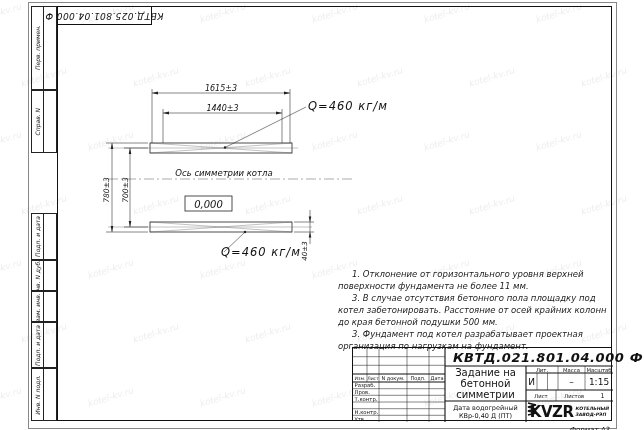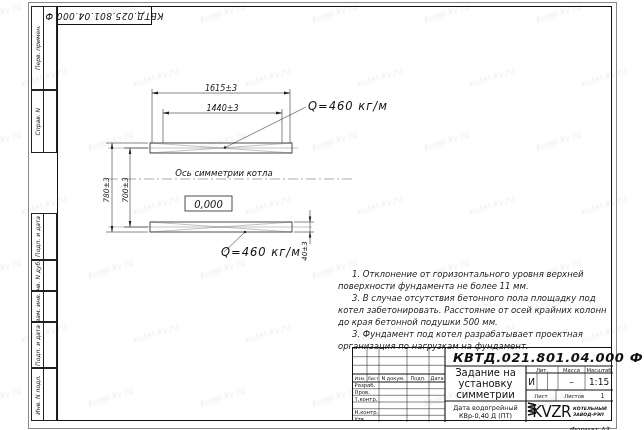--- a/index.html
+++ b/index.html
@@ -35,21 +35,21 @@
   .tb{left:352px;top:347px;width:260px;height:74px;border:1.5px solid #111;}
   .tb svg{position:absolute;left:0;top:0;}
   .tbt{position:absolute;box-sizing:border-box;
       display:flex;align-items:center;justify-content:center;text-align:center;
       white-space:nowrap;color:#111;}
   .tbt.lft{justify-content:flex-start;padding-left:1.5px;}
   .docnum{font-size:13px;font-weight:bold;letter-spacing:.6px;font-style:italic;}
   .tb-title{flex-direction:column;font-size:10px;line-height:11px;}
   .tb-prod{flex-direction:column;font-size:6.5px;line-height:8px;}
   .logo{display:flex;align-items:center;justify-content:center;gap:2px;font-style:normal;}
-  .logo .kv{font-size:15px;font-weight:normal;letter-spacing:-.5px;}
+  .logo .kv{font-size:15px;font-weight:bold;letter-spacing:-.5px;}
   .logo .sub{display:flex;flex-direction:column;font-size:4.6px;font-weight:bold;
       line-height:5.4px;text-align:left;font-style:italic;}
   .fmt{left:560px;top:420.5px;width:60px;height:19px;font-size:7px;font-style:italic;
       display:flex;align-items:center;justify-content:center;}
 </style>
 </head>
 <body>
 
 <div class="abs" style="left:0;top:0;width:644px;height:430px;">
 
@@ -227,21 +227,21 @@
     <div class="tbt" style="left:26px;top:26px;width:28px;height:8px;font-size:5px;">N докум.</div>
     <div class="tbt" style="left:54px;top:26px;width:22px;height:8px;font-size:5px;">Подп.</div>
     <div class="tbt" style="left:76px;top:26px;width:16px;height:8px;font-size:5px;">Дата</div>
     <div class="tbt lft" style="left:0;top:34px;width:26px;height:6.7px;font-size:5.3px;">Разраб.</div>
     <div class="tbt lft" style="left:0;top:40.7px;width:26px;height:6.7px;font-size:5.3px;">Пров.</div>
     <div class="tbt lft" style="left:0;top:47.3px;width:26px;height:6.7px;font-size:5.3px;">Т.контр.</div>
     <div class="tbt lft" style="left:0;top:60.7px;width:26px;height:6.7px;font-size:5.3px;">Н.контр.</div>
     <div class="tbt lft" style="left:0;top:67.3px;width:26px;height:6.7px;font-size:5.3px;">Утв.</div>
     <div class="tbt tb-title" style="left:92px;top:18px;width:81px;height:35px;">
       <span>Задание на</span>
-      <span>установку</span>
+      <span>бетонной</span>
       <span>симметрии</span>
     </div>
     <div class="tbt" style="left:173px;top:18px;width:32px;height:7px;font-size:5.3px;">Лит.</div>
     <div class="tbt" style="left:205px;top:18px;width:27px;height:7px;font-size:5.3px;">Масса</div>
     <div class="tbt" style="left:232px;top:18px;width:28px;height:7px;font-size:5.3px;">Масштаб</div>
     <div class="tbt" style="left:173px;top:25px;width:11px;height:17px;font-size:9px;">И</div>
     <div class="tbt" style="left:205px;top:25px;width:27px;height:17px;font-size:9px;">–</div>
     <div class="tbt" style="left:232px;top:25px;width:28px;height:17px;font-size:9px;">1:15</div>
     <div class="tbt" style="left:173px;top:42px;width:30px;height:11px;font-size:5.3px;">Лист</div>
     <div class="tbt" style="left:203px;top:42px;width:57px;height:11px;font-size:5.3px;justify-content:space-around;">

